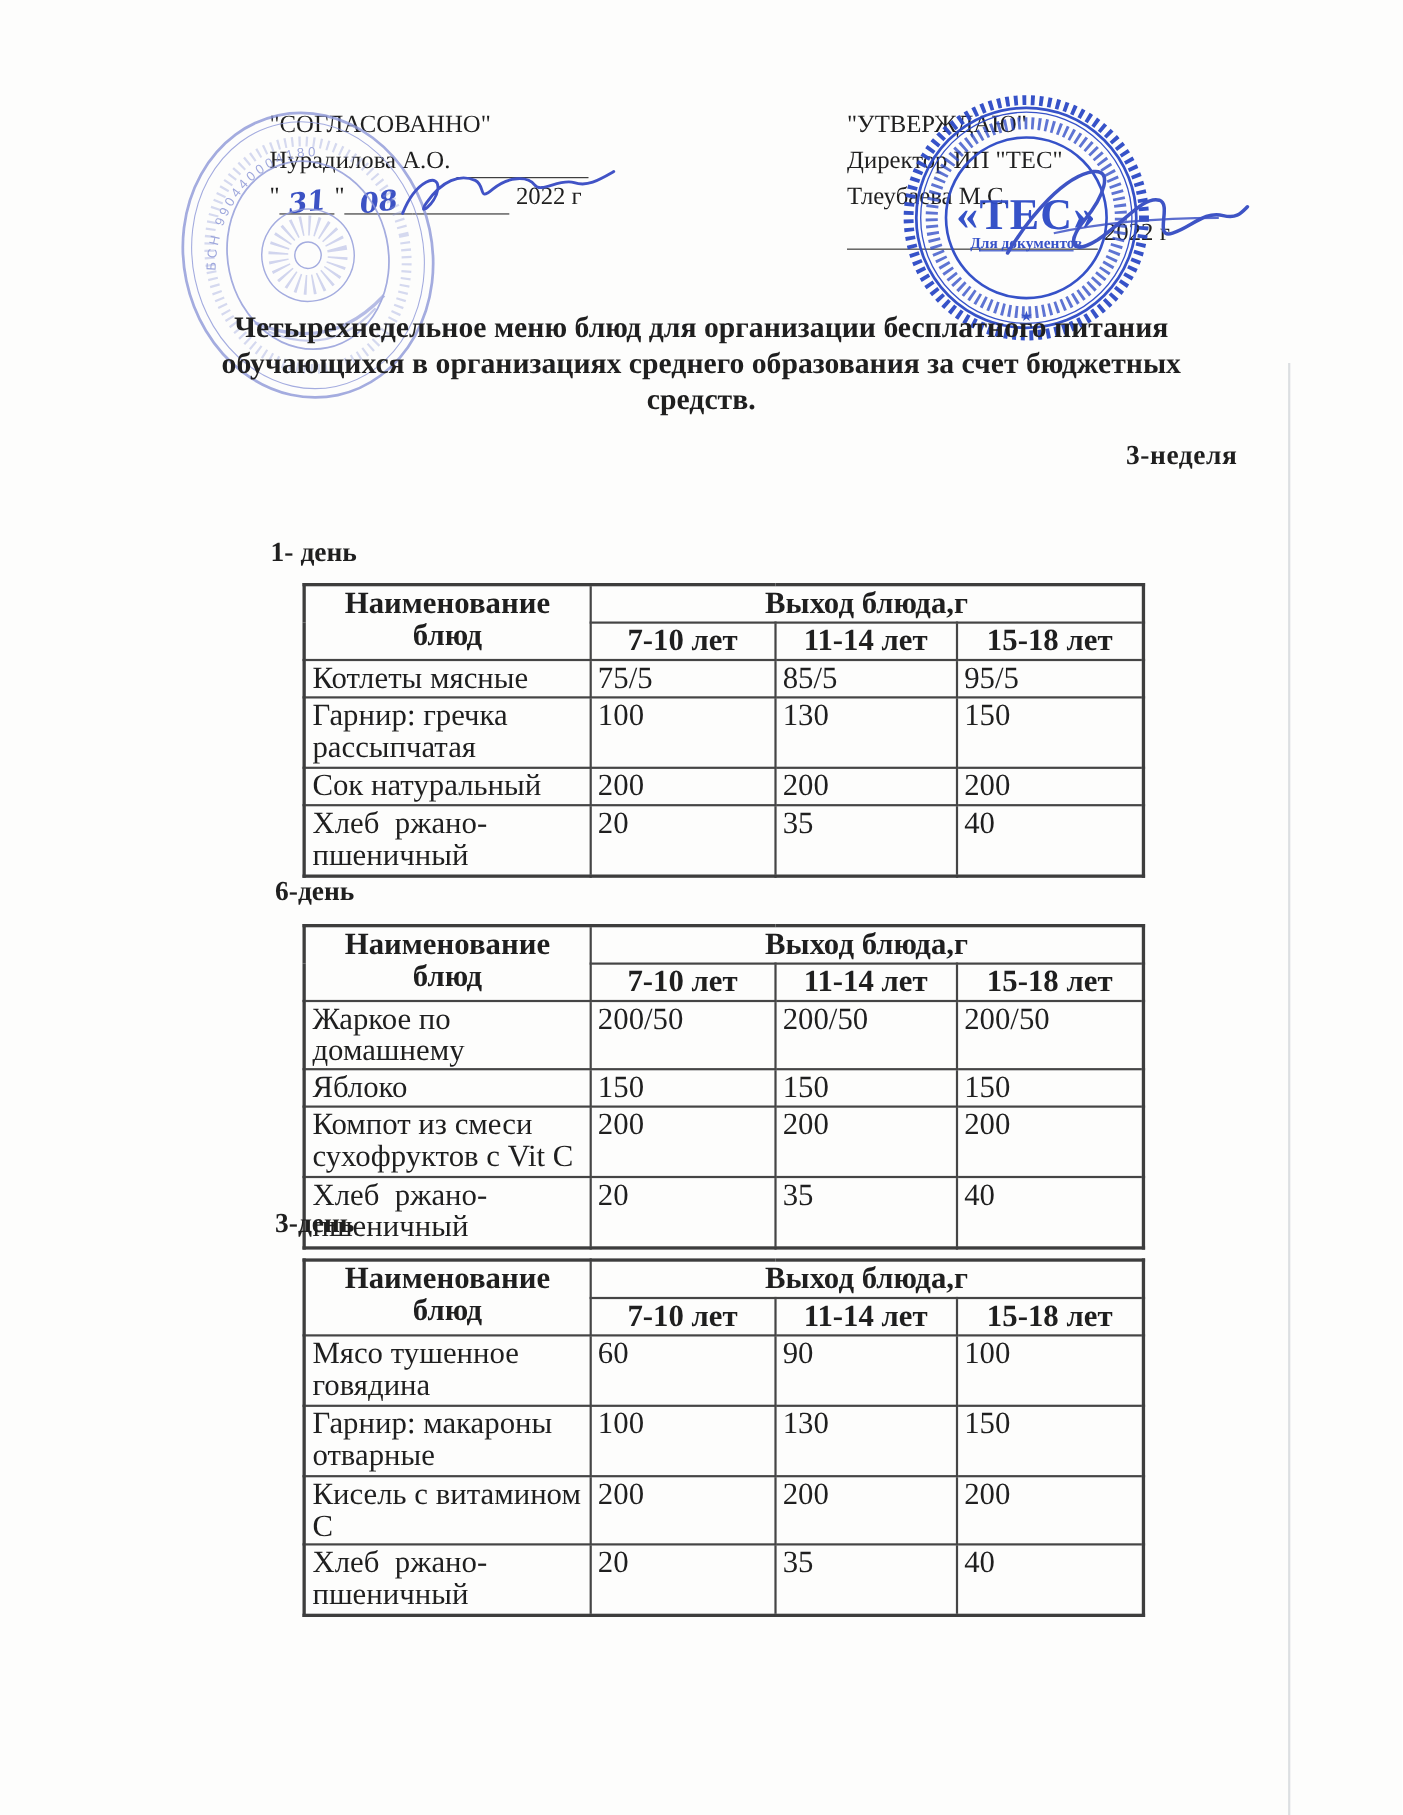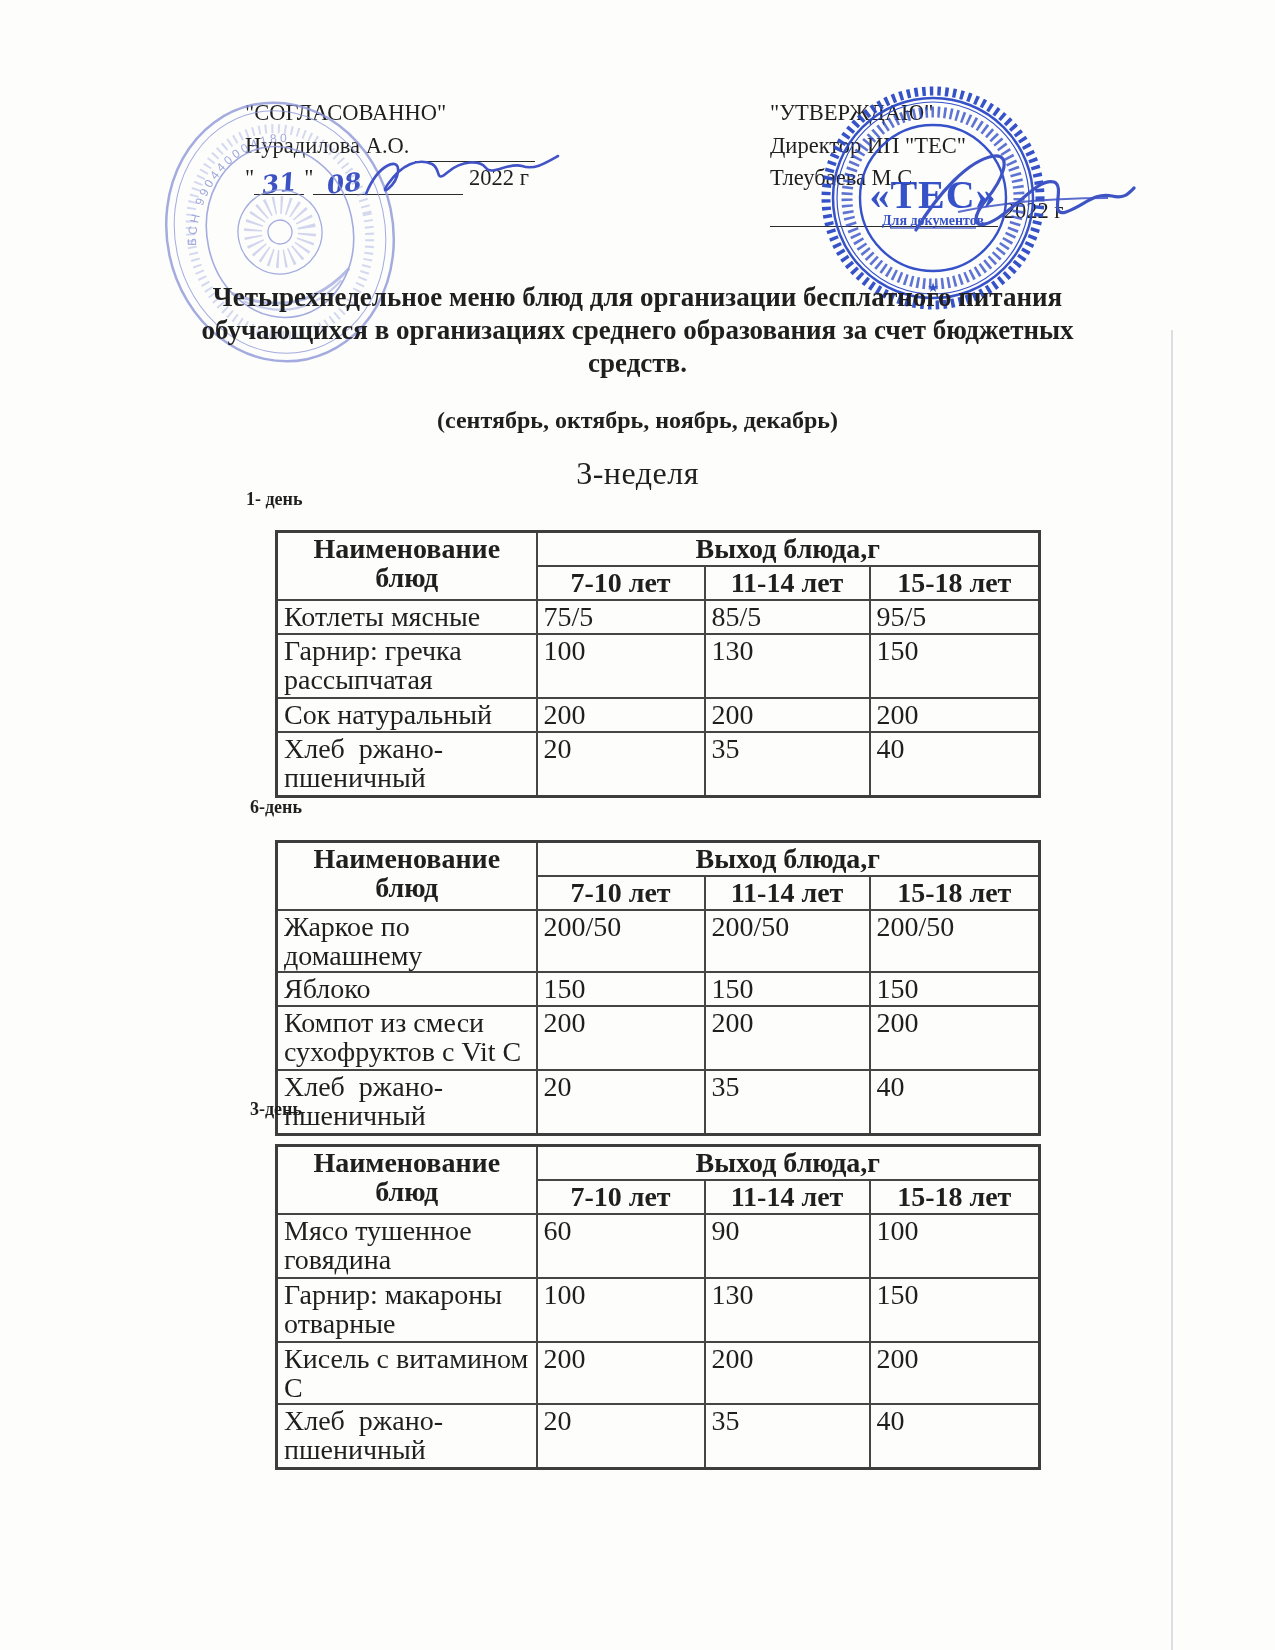--- a/index.html
+++ b/index.html
@@ -22,24 +22,24 @@
   .u-fill-r{width:228px;}
   .hand{
     color:#3c52c4; font-style:italic; font-weight:bold; font-size:25px;
     font-family:"DejaVu Serif",serif; display:inline-block; transform:rotate(-7deg);
   }
 
   
   .title-wrap{left:150px; top:281px; width:975px; text-align:center;}
   .doc-title{font-size:27px; font-weight:bold; line-height:33px;}
   .doc-subtitle{margin-top:27px; font-size:24px; font-weight:bold;}
-  .week-heading{margin-top:21px; font-size:32px; font-weight:normal; letter-spacing:.5px;}
-
-  
-  .day-label{font-size:18px; font-weight:bold;}
+  .week-heading{margin-top:21px; font-size:25px; font-weight:bold; letter-spacing:.5px;text-align:right;}
+
+  
+  .day-label{font-size:25px; font-weight:bold;}
 
   table.menu{
     border-collapse:collapse; table-layout:fixed; width:763px;
     font-size:28px; background:transparent;
   }
   table.menu th, table.menu td{
     border:2px solid #454545; padding:1px 6px; vertical-align:top; line-height:29px;
   }
   table.menu{border:3px solid #3d3d3d;}
   table.menu th{font-weight:bold; text-align:center; height:30px;}
@@ -112,21 +112,20 @@
     <path d="M8,48 C20,18 42,10 40,26 C38,40 20,52 30,38 C44,18 60,12 74,18 C84,23 76,38 90,26 C104,14 122,14 128,22 C134,30 150,16 164,20 C176,24 186,18 200,10" stroke="#4153c6" stroke-width="2.6" fill="none" stroke-linecap="round"></path>
   </svg>
 
   <svg class="abs sig" style="left:898px; top:134px;" width="240" height="120" viewBox="0 0 240 120">
     <path d="M18,96 C40,60 70,26 96,22 C114,20 106,44 88,66 C70,88 78,98 100,84 C126,66 142,44 156,48 C168,52 150,84 168,78 C186,72 196,58 214,62 C226,65 230,60 236,54" stroke="#3e54c5" stroke-width="3.2" fill="none" stroke-linecap="round"></path>
     <path d="M60,78 C96,70 150,64 210,64" stroke="#3e54c5" stroke-width="2" fill="none" opacity=".85"></path>
   </svg>
 
   <div class="abs title-wrap">
     <div class="doc-title">Четырехнедельное меню блюд для организации бесплатного питания обучающихся в организациях среднего образования за счет бюджетных средств.</div>
-    <div class="doc-subtitle">(сентябрь, октябрь, ноябрь, декабрь)</div>
     <div class="week-heading">3-неделя</div>
   </div>
 
   <div class="abs day-label" style="left:246px; top:489px;">1- день</div>
   <table class="menu abs" style="left:275px; top:530px;">
     <colgroup>
         <col class="c-name">
         <col class="c-a">
         <col class="c-b">
         <col class="c-c">

